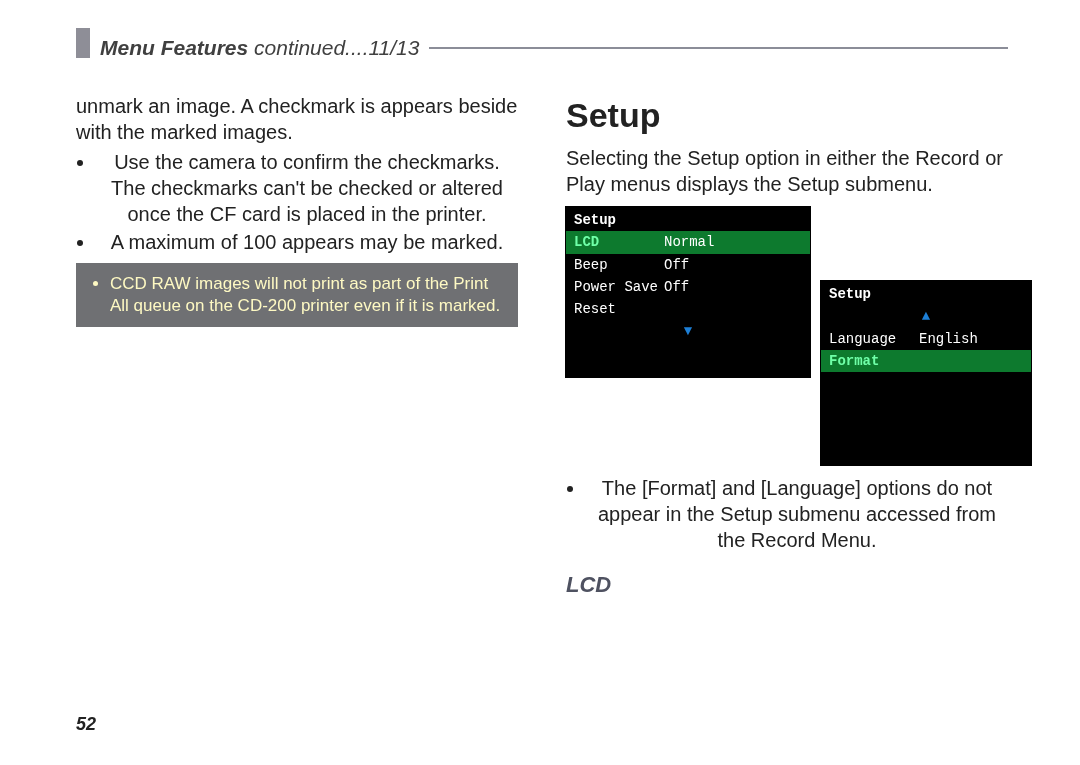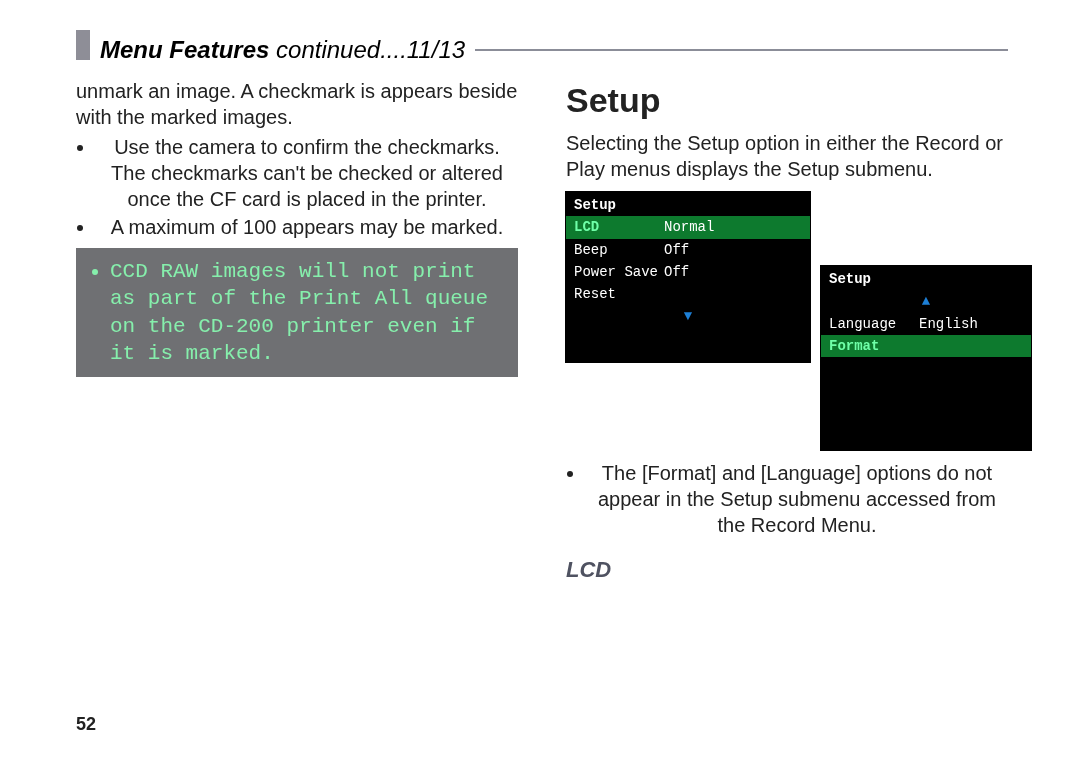--- a/index.html
+++ b/index.html
@@ -27,61 +27,61 @@
   .header-bar {
     width: 14px;
     height: 30px;
     background: #8e8e97;
     margin-right: 4px;
     margin-top: -10px;
   }
   .header-text {
     font-style: italic;
     font-weight: 700;
-    color: #000000;
-    font-size: 24px;
+    color: #404040;
+    font-size: 21px;
     white-space: nowrap;
     padding: 0 6px;
   }
   .header-text .light {
     font-weight: 400;
   }
   .header-line {
     flex: 1;
     height: 2px;
     background: #8b8d98;
     margin-left: 4px;
   }
   .cols {
     display: flex;
     gap: 48px;
   }
   .col {
     flex: 1;
     font-size: 20px;
     line-height: 1.3;
+    margin-top: 19px;
   }
   .col p { margin: 0 0 4px 0; }
   ul.bullets {
     list-style: disc;
     margin: 0 0 4px 0;
     padding-left: 20px;
     text-align: center;
   }
   ul.bullets li {
     margin-bottom: 2px;
   }
   .note-box {
     background: #6f7073;
-    color: #86efac;
+    color: #fef9c3;
     padding: 10px 14px 10px 16px;
-    font-size: 21px;
+    font-size: 17px;
     line-height: 1.3;
     margin-top: 8px;
-    font-family: Liberation Mono, monospace;
   }
   .note-box ul {
     list-style: disc;
     margin: 0;
     padding-left: 18px;
   }
   h2.setup {
     font-size: 34px;
     font-weight: 700;
     margin: 0 0 8px 0;
@@ -92,20 +92,21 @@
     color: #4f5261;
     font-size: 22px;
     margin: 18px 0 2px 0;
   }
   .page-num {
     position: absolute;
     left: 76px;
     bottom: 30px;
     font-weight: 700;
     font-size: 18px;
+    font-style: italic;
   }
   
   .lcd-group {
     position: relative;
     height: 260px;
     margin: 10px 0 8px 0;
   }
   .lcd {
     position: absolute;
     background: #000;

